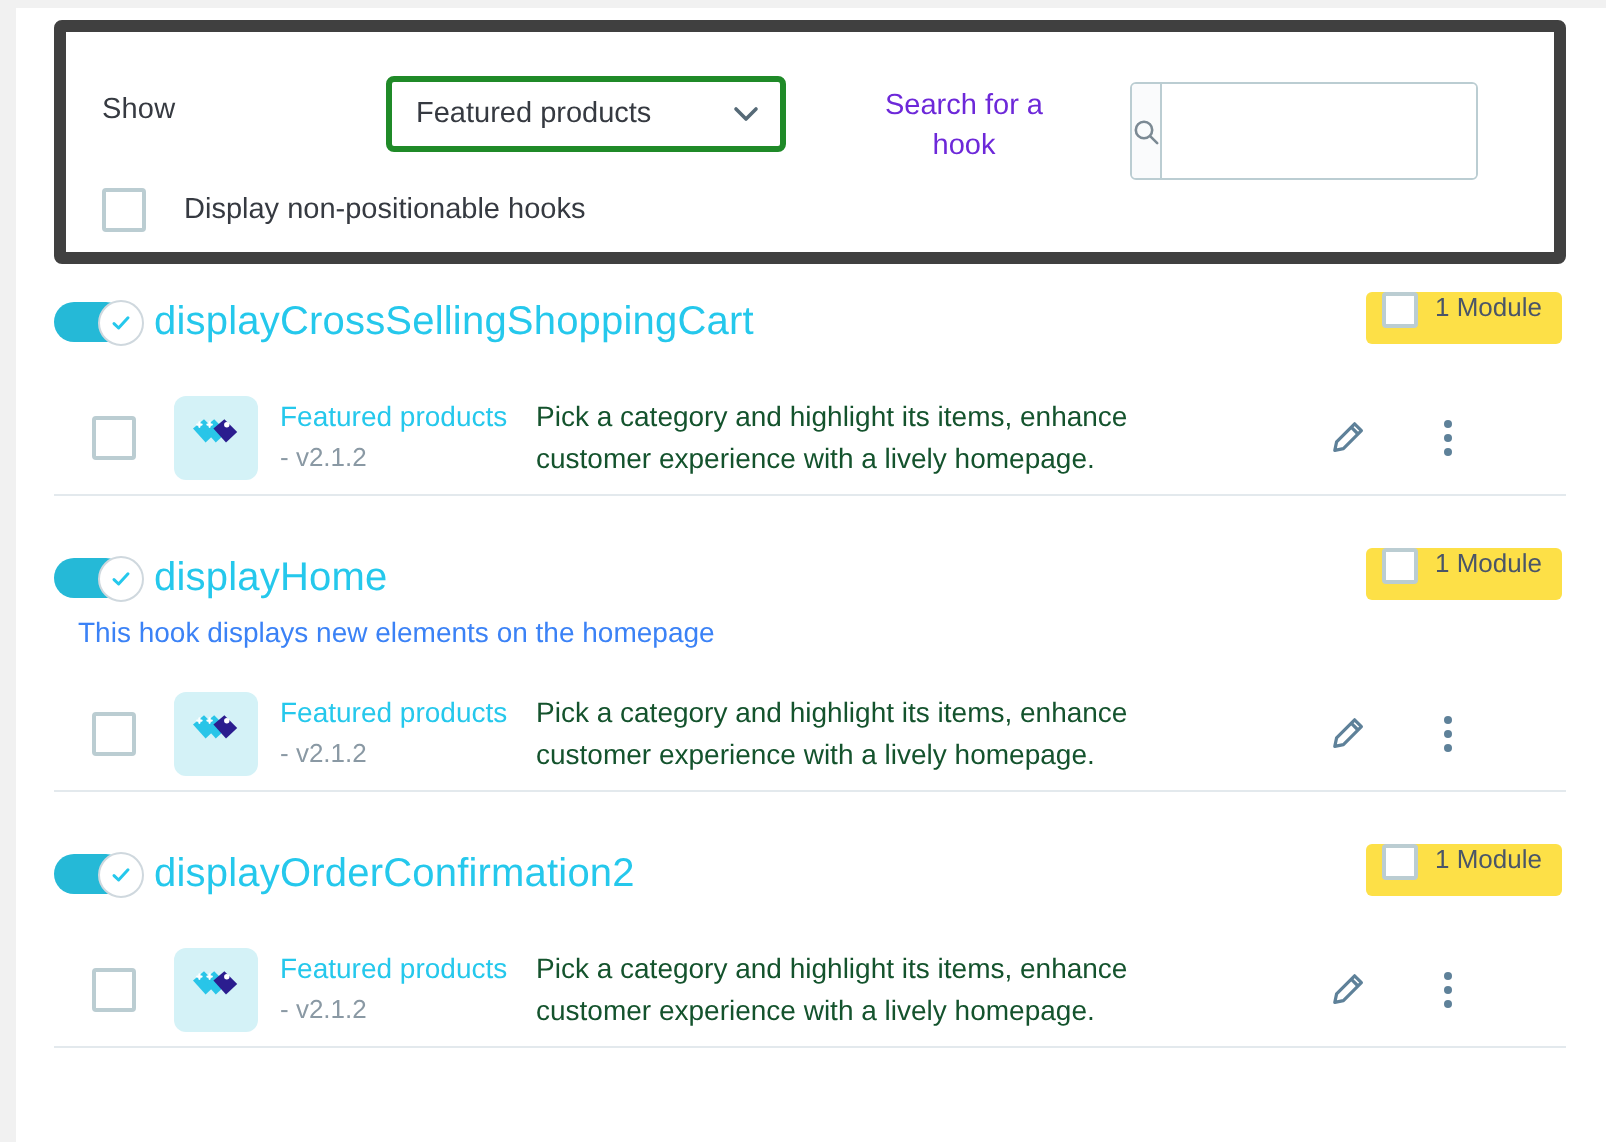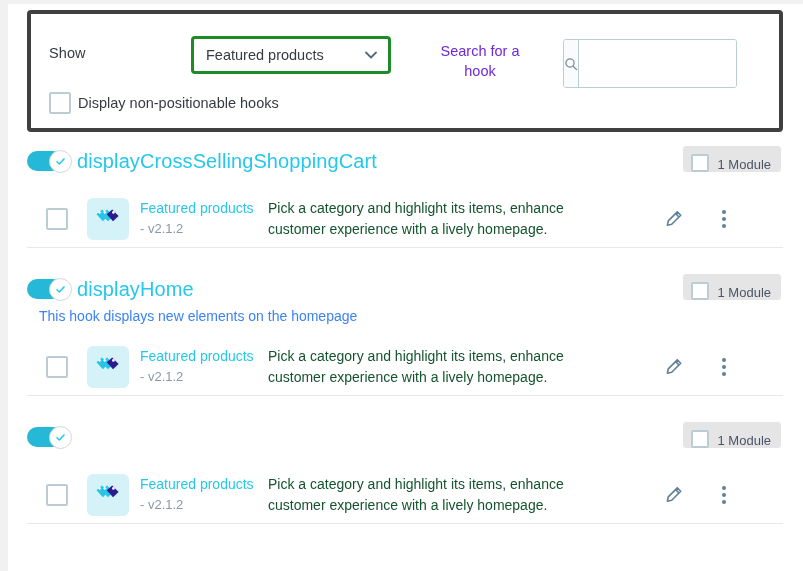--- a/index.html
+++ b/index.html
@@ -26,21 +26,21 @@
     width: 803px; height: 4px;
     background: #f1f1f1;
   }
 
   
   .filter-card {
     position: absolute;
     left: 27px; top: 10px;
     width: 756px; height: 122px;
     background: #ffffff;
-    border: 4px solid #404040;
+    border: 6px solid #404040;
     border-radius: 4px;
   }
   .filter-row {
     position: absolute;
     left: 0; top: 0;
     width: 100%; height: 72px;
   }
   .lbl-show {
     position: absolute; left: 18px; top: 31px;
     font-size: 14.5px; color: #363a41;
@@ -109,21 +109,21 @@
     width: 20px; height: 20px;
     border: 2px solid #bbcdd2;
     border-radius: 2px;
     background: #ffffff;
     display: inline-block;
     cursor: pointer;
     flex: 0 0 auto;
   }
   .cbx.lg { width: 22px; height: 22px; }
   .nonpos-label {
-    margin-left: 7px;
+    margin-left: 19px;
     font-size: 14.5px;
     color: #363a41;
   }
 
   
   .hooks {
     position: absolute;
     left: 27px; top: 146px;
     width: 756px;
   }
@@ -166,23 +166,23 @@
   .hook-desc {
     margin-left: 12px;
     margin-top: 4px;
     font-size: 14px;
     color: #3b82f6;
   }
   .module-badge {
     position: absolute;
     right: 2px; top: 0px;
     height: 26px;
-    background: #e5e5e5;
+    background: #fde047;
     border-radius: 3px;
-    display: flex; align-items: flex-end;
+    display: flex; align-items: flex-start;
     padding: 0 10px 0 8px;
     cursor: pointer;
   }
   .module-badge .cbx { width: 18px; height: 18px; }
   .module-badge .mb-label {
     margin-left: 9px;
     font-size: 13px;
     color: #4a5568;
     white-space: nowrap;
   }
@@ -418,20 +418,21 @@
     <div class="hook-block">
       <div class="hook-head">
         <span class="toggle">
           <span class="track"></span>
           <span class="knob">
             <svg width="13" height="13" viewBox="0 0 13 13">
               <path d="M3 6.8 L5.3 9 L10 3.9" fill="none" stroke="#25c8ec" stroke-width="1.5" stroke-linecap="round" stroke-linejoin="round"></path>
             </svg>
           </span>
         </span>
+        <span class="hook-title">displayOrderConfirmation2</span>
         <span class="module-badge">
           <span class="cbx"></span>
           <span class="mb-label">1 Module</span>
         </span>
       </div>
 
       <div class="spacer-2"></div>
 
       <div class="module-row">
         <span class="mr-check">

